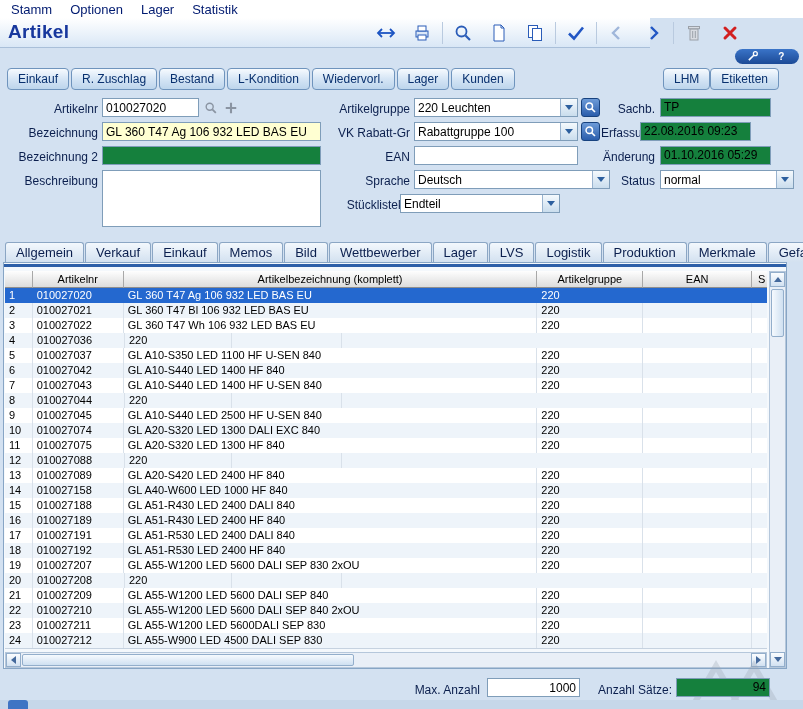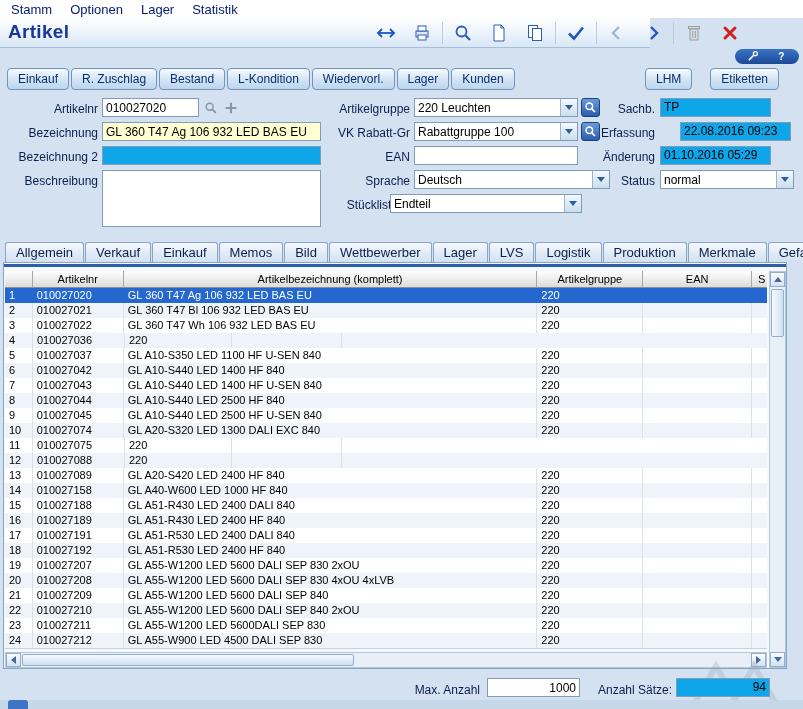--- a/index.html
+++ b/index.html
@@ -16,28 +16,28 @@
   .toolbar{position:absolute;left:368px;top:0;height:29px;display:flex;align-items:center}
   .tb-btn{width:36px;height:27px;display:flex;align-items:center;justify-content:center;cursor:pointer}
   .tb-sep{width:1px;height:22px;background:#b9cadf;margin:0 2px}
 
   
   .helpstrip{position:absolute;left:735px;top:49px;width:64px;height:15px;border-radius:8px;background:linear-gradient(#3a74c8,#1c4a96);display:flex;align-items:center;justify-content:space-evenly}
   .mini-btn{width:22px;height:13px;display:flex;align-items:center;justify-content:center;color:#fff;font-size:10px;font-weight:bold;cursor:pointer}
 
   
   .quickrow-left{position:absolute;left:7px;top:68px;display:flex;gap:2px}
-  .quickrow-right{position:absolute;right:24px;top:68px;display:flex;gap:18px}
+  .quickrow-right{position:absolute;right:24px;top:68px;display:flex;gap:0}
   .topbtn{height:22px;padding:0 10px;display:flex;align-items:center;justify-content:center;border:1px solid #6f94bd;border-radius:4px;background:linear-gradient(#f6fafe,#d5e5f5 50%,#bdd5ec);color:#08306e;font-size:12px;cursor:pointer;white-space:nowrap}
 
   
   .flabel{position:absolute;text-align:right;color:#0b1f4e;height:16px;line-height:16px;white-space:nowrap}
   .field{position:absolute;height:19px;border:1px solid #7f9db9;background:#fff;font-family:inherit;font-size:12px;padding:0 3px;color:#000;line-height:17px}
   input.field{outline:none}
-  .field.ro{background:#0ea5e9}
+  .field.ro{background:#15803d}
   .field.hl{background:#ffffd2}
   textarea.field{resize:none;padding:2px 3px;outline:none}
   .tar{text-align:right}
   .dropdown{position:absolute;height:19px;border:1px solid #7f9db9;background:#fff;cursor:pointer}
   .dd-value{position:absolute;left:3px;top:1px;line-height:16px;white-space:nowrap;overflow:hidden;right:18px}
   .dd-btn{position:absolute;right:0;top:0;bottom:0;width:17px;background:linear-gradient(#f4f9fd,#cadded);border-left:1px solid #99b3cf;display:flex;align-items:center;justify-content:center}
   .dd-arrow{width:0;height:0;border-left:4px solid transparent;border-right:4px solid transparent;border-top:5px solid #2c5f9e}
   .lookup{position:absolute;width:19px;height:19px;border:1px solid #17427f;border-radius:3px;background:linear-gradient(#6d9bd8,#2a5dab);display:flex;align-items:center;justify-content:center;cursor:pointer}
   .mini-icon{position:absolute;width:16px;height:16px;display:flex;align-items:center;justify-content:center;cursor:pointer}
 
@@ -236,29 +236,29 @@
       <line x1="9.5" y1="9.5" x2="13.5" y2="13.5" stroke="#fff" stroke-width="2"></line>
     </svg>
 </div>
 <input class="field" style="left: 414px; top: 146px; width: 164px;" value="">
 <div class="dropdown" style="left:414px;top:170px;width:196px">
   <span class="dd-value">Deutsch</span>
   <span class="dd-btn">
       <span class="dd-arrow"></span>
     </span>
 </div>
-<div class="dropdown" style="left:390px;top:194px;width:192px">
+<div class="dropdown" style="left:400px;top:194px;width:160px">
   <span class="dd-value">Endteil</span>
   <span class="dd-btn">
       <span class="dd-arrow"></span>
     </span>
 </div>
 
 <div class="field ro" style="left:660px;top:98px;width:111px">TP</div>
-<div class="field ro" style="left:680px;top:122px;width:111px">22.08.2016 09:23</div>
+<div class="field ro" style="left:640px;top:122px;width:111px">22.08.2016 09:23</div>
 <div class="field ro" style="left:660px;top:146px;width:111px">01.10.2016 05:29</div>
 <div class="dropdown" style="left:660px;top:170px;width:134px">
   <span class="dd-value">normal</span>
   <span class="dd-btn">
       <span class="dd-arrow"></span>
     </span>
 </div>
 
 <div class="tabstrip">
     <div class="tab">Allgemein</div>
@@ -340,21 +340,20 @@
           <div class="td c-num">7</div>
           <div class="td c-anr">010027043</div>
           <div class="td c-bez">GL A10-S440 LED 1400 HF U-SEN 840</div>
           <div class="td c-grp">220</div>
           <div class="td c-ean"></div>
           <div class="td c-s"></div>
         </div>
         <div class="tr alt">
           <div class="td c-num">8</div>
           <div class="td c-anr">010027044</div>
-          <div class="td c-bez">GL A10-S440 LED 2500 HF 840</div>
           <div class="td c-grp">220</div>
           <div class="td c-ean"></div>
           <div class="td c-s"></div>
         </div>
         <div class="tr">
           <div class="td c-num">9</div>
           <div class="td c-anr">010027045</div>
           <div class="td c-bez">GL A10-S440 LED 2500 HF U-SEN 840</div>
           <div class="td c-grp">220</div>
           <div class="td c-ean"></div>
@@ -364,20 +363,21 @@
           <div class="td c-num">10</div>
           <div class="td c-anr">010027074</div>
           <div class="td c-bez">GL A20-S320 LED 1300 DALI EXC 840</div>
           <div class="td c-grp">220</div>
           <div class="td c-ean"></div>
           <div class="td c-s"></div>
         </div>
         <div class="tr">
           <div class="td c-num">11</div>
           <div class="td c-anr">010027075</div>
+          <div class="td c-bez">GL A20-S320 LED 1300 HF 840</div>
           <div class="td c-grp">220</div>
           <div class="td c-ean"></div>
           <div class="td c-s"></div>
         </div>
         <div class="tr alt">
           <div class="td c-num">12</div>
           <div class="td c-anr">010027088</div>
           <div class="td c-grp">220</div>
           <div class="td c-ean"></div>
           <div class="td c-s"></div>
@@ -434,21 +434,20 @@
           <div class="td c-num">19</div>
           <div class="td c-anr">010027207</div>
           <div class="td c-bez">GL A55-W1200 LED 5600 DALI SEP 830 2xOU</div>
           <div class="td c-grp">220</div>
           <div class="td c-ean"></div>
           <div class="td c-s"></div>
         </div>
         <div class="tr alt">
           <div class="td c-num">20</div>
           <div class="td c-anr">010027208</div>
-          <div class="td c-bez">GL A55-W1200 LED 5600 DALI SEP 830 4xOU 4xLVB</div>
           <div class="td c-grp">220</div>
           <div class="td c-ean"></div>
           <div class="td c-s"></div>
         </div>
         <div class="tr">
           <div class="td c-num">21</div>
           <div class="td c-anr">010027209</div>
           <div class="td c-bez">GL A55-W1200 LED 5600 DALI SEP 840</div>
           <div class="td c-grp">220</div>
           <div class="td c-ean"></div>

